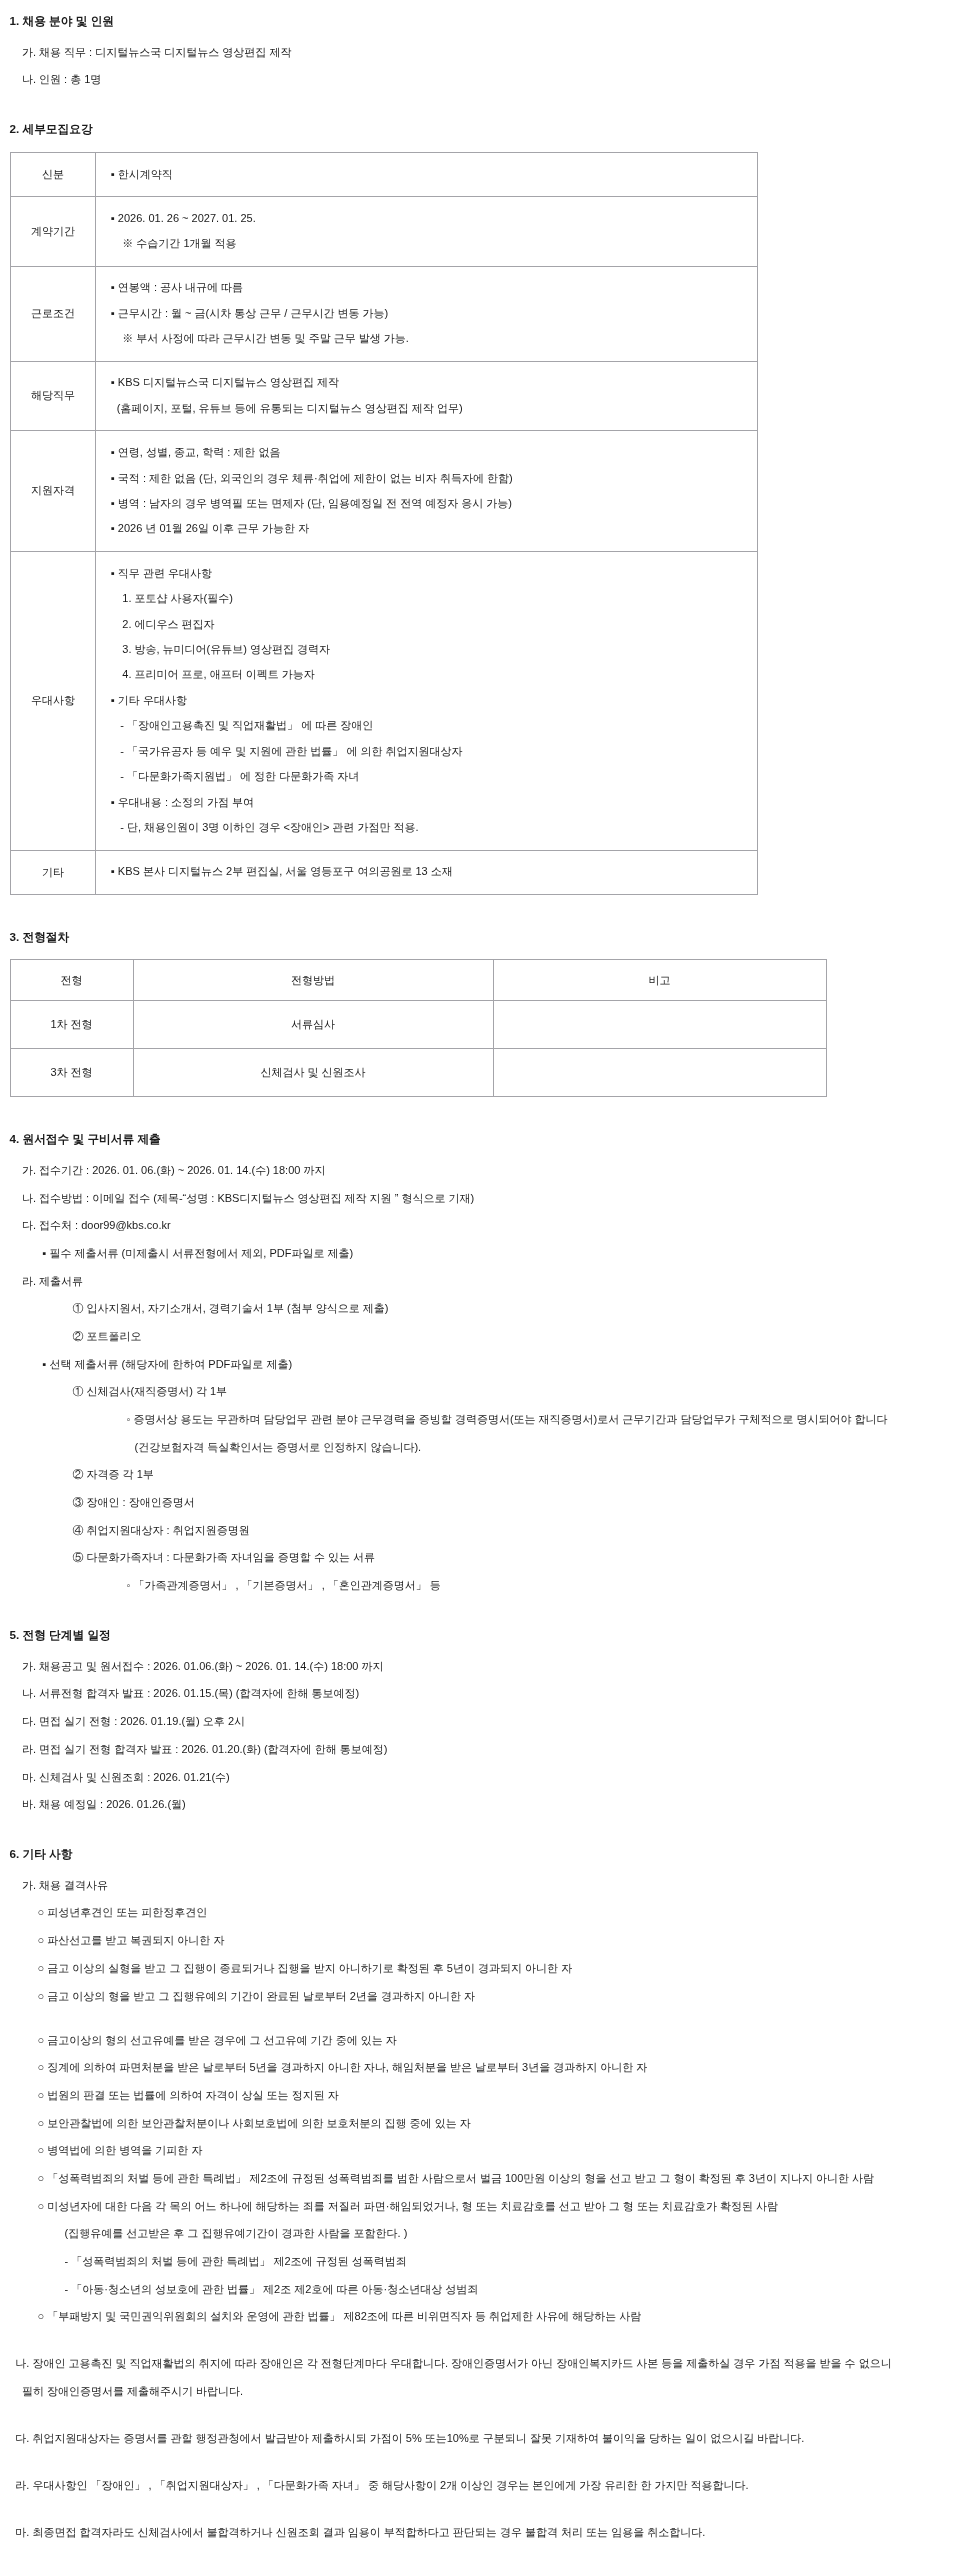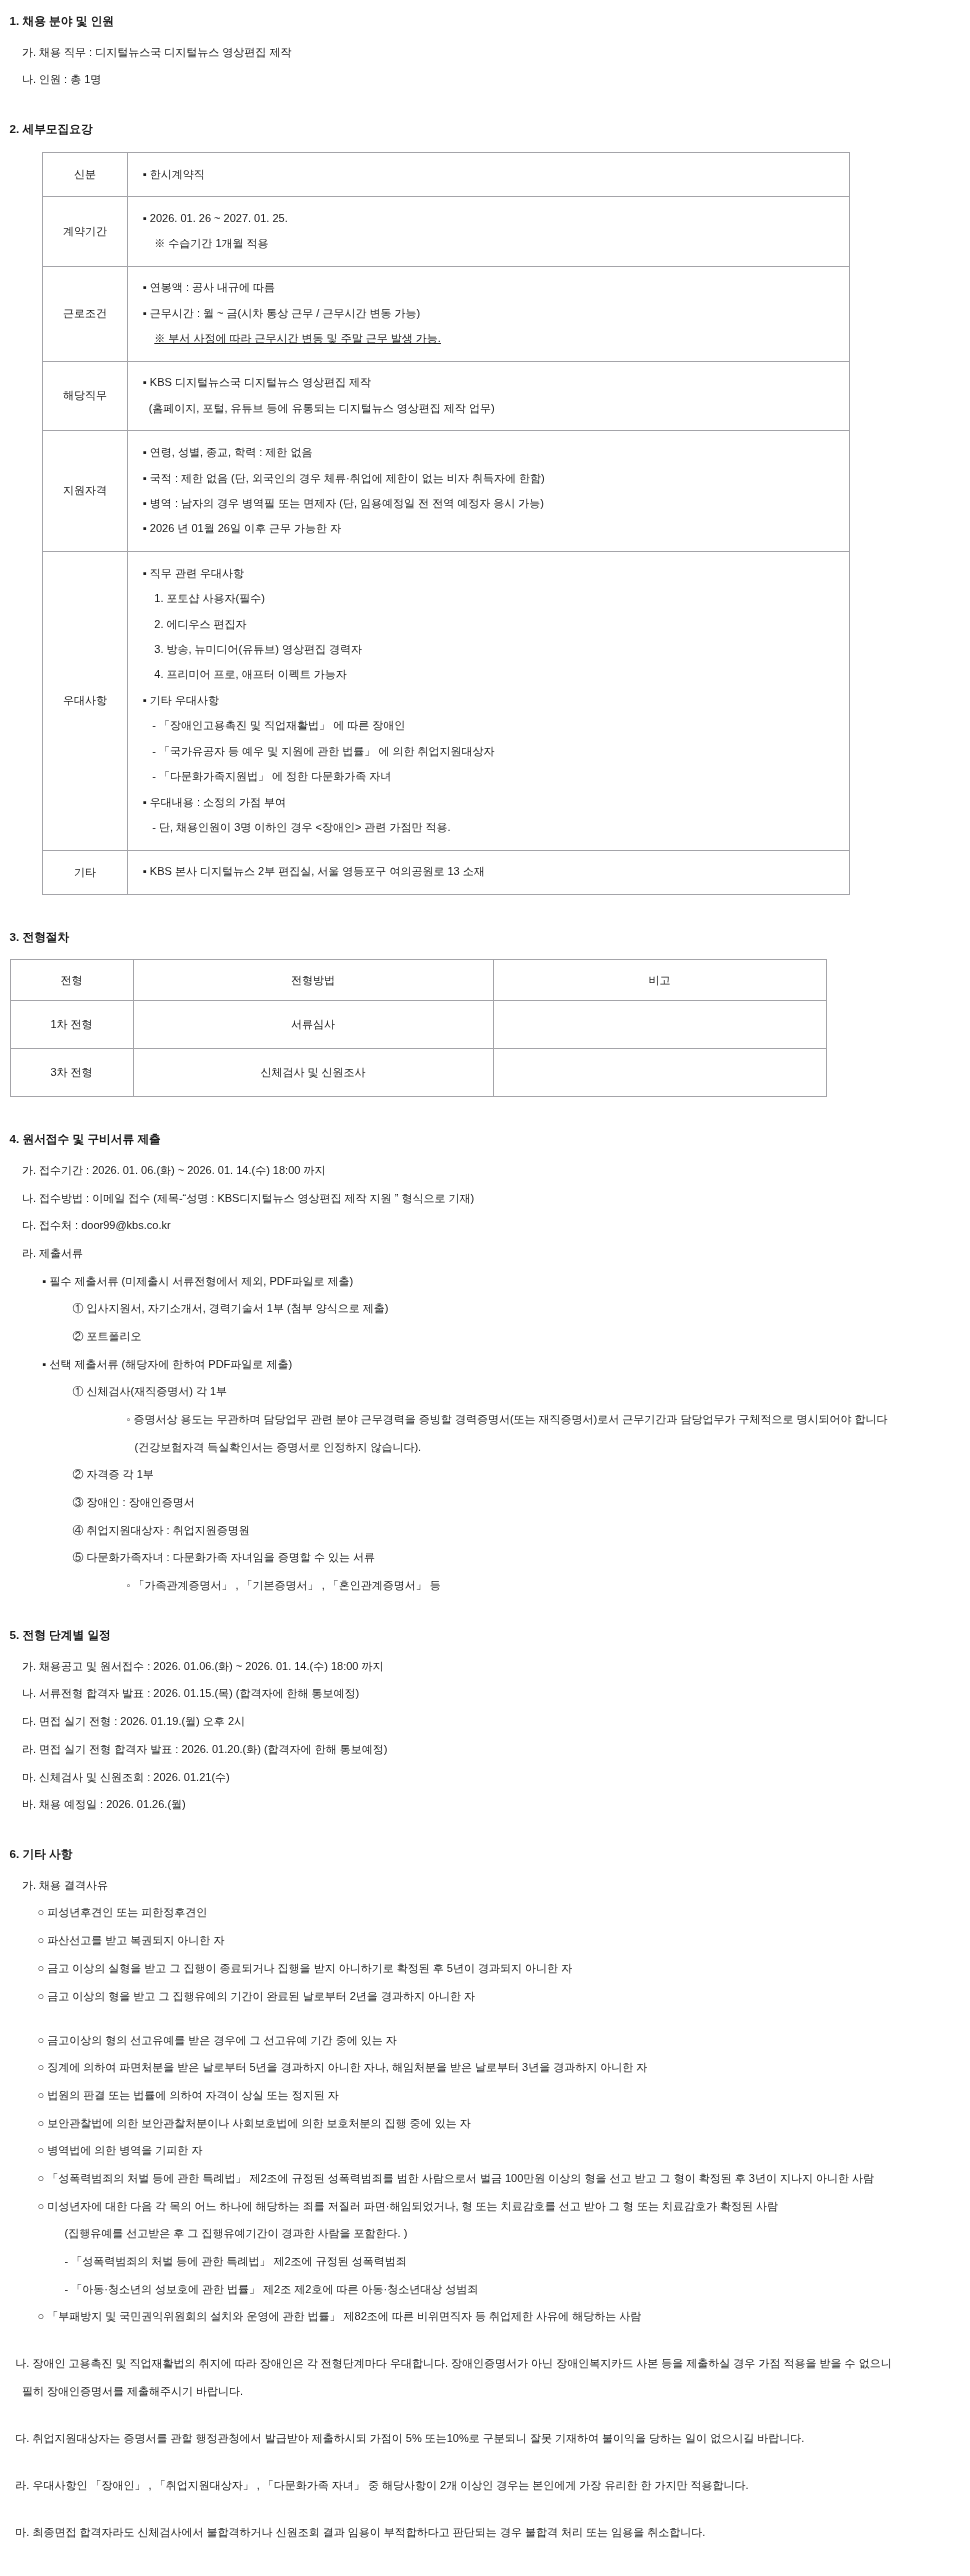--- a/index.html
+++ b/index.html
@@ -14,21 +14,21 @@
   section:last-child { margin-bottom:0; }
   .sec-title {
     font-size:11.7px; font-weight:bold; margin:0 0 14.6px 0; line-height:16px;
   }
   .para {
     margin:0 0 11.7px 0; line-height:16px; white-space:normal;
   }
   .para.sp { margin-bottom:31px; }
   
   table { border-collapse:collapse; table-layout:fixed; }
-  .spec-table { width:808px;margin-left:32px; }
+  .spec-table { width:748px; }
   .spec-table th, .spec-table td { border:0.7px solid #a4a4a9; }
   .spec-table th {
     width:79px; font-weight:normal; text-align:center; vertical-align:middle;
     padding:10.2px 2.9px; font-size:11px;
   }
   .spec-table td { padding:8.8px 5.8px 8.8px 0; vertical-align:middle; }
   .cell-line { line-height:15.3px; padding:5.1px 0; }
   .proc-table { width:816px; text-align:center; }
   .proc-table th, .proc-table td { border:0.7px solid #a4a4a9; font-weight:normal; }
   .proc-table th { height:38px; }
@@ -70,21 +70,21 @@
                 <div class="cell-line" style="padding-left: 26px;">※ 수습기간 1개월 적용</div>
               </div>
             </td>
   </tr>
           <tr>
     <th>근로조건</th>
     <td>
               <div>
                 <div class="cell-line" style="padding-left: 14.6px;">▪ 연봉액 : 공사 내규에 따름</div>
                 <div class="cell-line" style="padding-left: 14.6px;">▪ 근무시간 : 월 ~ 금(시차 통상 근무 / 근무시간 변동 가능)</div>
-                <div class="cell-line" style="padding-left: 26px; text-decoration: underline;">※ 부서 사정에 따라 근무시간 변동 및 주말 근무 발생 가능.</div>
+                <div class="cell-line" style="padding-left: 26px;">※ 부서 사정에 따라 근무시간 변동 및 주말 근무 발생 가능.</div>
               </div>
             </td>
   </tr>
           <tr>
     <th>해당직무</th>
     <td>
               <div>
                 <div class="cell-line" style="padding-left: 14.6px;">▪ KBS 디지털뉴스국 디지털뉴스 영상편집 제작</div>
                 <div class="cell-line" style="padding-left: 20.4px;">(홈페이지, 포털, 유튜브 등에 유통되는 디지털뉴스 영상편집 제작 업무)</div>
               </div>
@@ -160,22 +160,22 @@
         </tbody>
     </table>
   </section>
 
   <section>
     <h2 class="sec-title">4. 원서접수 및 구비서류 제출</h2>
     <div>
         <p class="para" style="padding-left: 12.4px;">가. 접수기간 : 2026. 01. 06.(화) ~ 2026. 01. 14.(수) 18:00 까지</p>
         <p class="para" style="padding-left: 12.4px;">나. 접수방법 : 이메일 접수 (제목-“성명 : KBS디지털뉴스 영상편집 제작 지원 ” 형식으로 기재)</p>
         <p class="para" style="padding-left: 12.4px;">다. 접수처 : door99@kbs.co.kr</p>
+        <p class="para" style="padding-left: 33px;">▪ 필수 제출서류 (미제출시 서류전형에서 제외, PDF파일로 제출)</p>
         <p class="para" style="padding-left: 12.4px;">라. 제출서류</p>
-        <p class="para" style="padding-left: 33px;">▪ 필수 제출서류 (미제출시 서류전형에서 제외, PDF파일로 제출)</p>
         <p class="para" style="padding-left: 63px;">① 입사지원서, 자기소개서, 경력기술서 1부 (첨부 양식으로 제출)</p>
         <p class="para" style="padding-left: 63px;">② 포트폴리오</p>
         <p class="para" style="padding-left: 33px;">▪ 선택 제출서류 (해당자에 한하여 PDF파일로 제출)</p>
         <p class="para" style="padding-left: 63px;">① 신체검사(재직증명서) 각 1부</p>
         <p class="para" style="padding-left: 117px;">◦ 증명서상 용도는 무관하며 담당업무 관련 분야 근무경력을 증빙할 경력증명서(또는 재직증명서)로서 근무기간과 담당업무가 구체적으로 명시되어야 합니다</p>
         <p class="para" style="padding-left: 125px;">(건강보험자격 득실확인서는 증명서로 인정하지 않습니다).</p>
         <p class="para" style="padding-left: 63px;">② 자격증 각 1부</p>
         <p class="para" style="padding-left: 63px;">③ 장애인 : 장애인증명서</p>
         <p class="para" style="padding-left: 63px;">④ 취업지원대상자 : 취업지원증명원</p>
         <p class="para" style="padding-left: 63px;">⑤ 다문화가족자녀 : 다문화가족 자녀임을 증명할 수 있는 서류</p>

